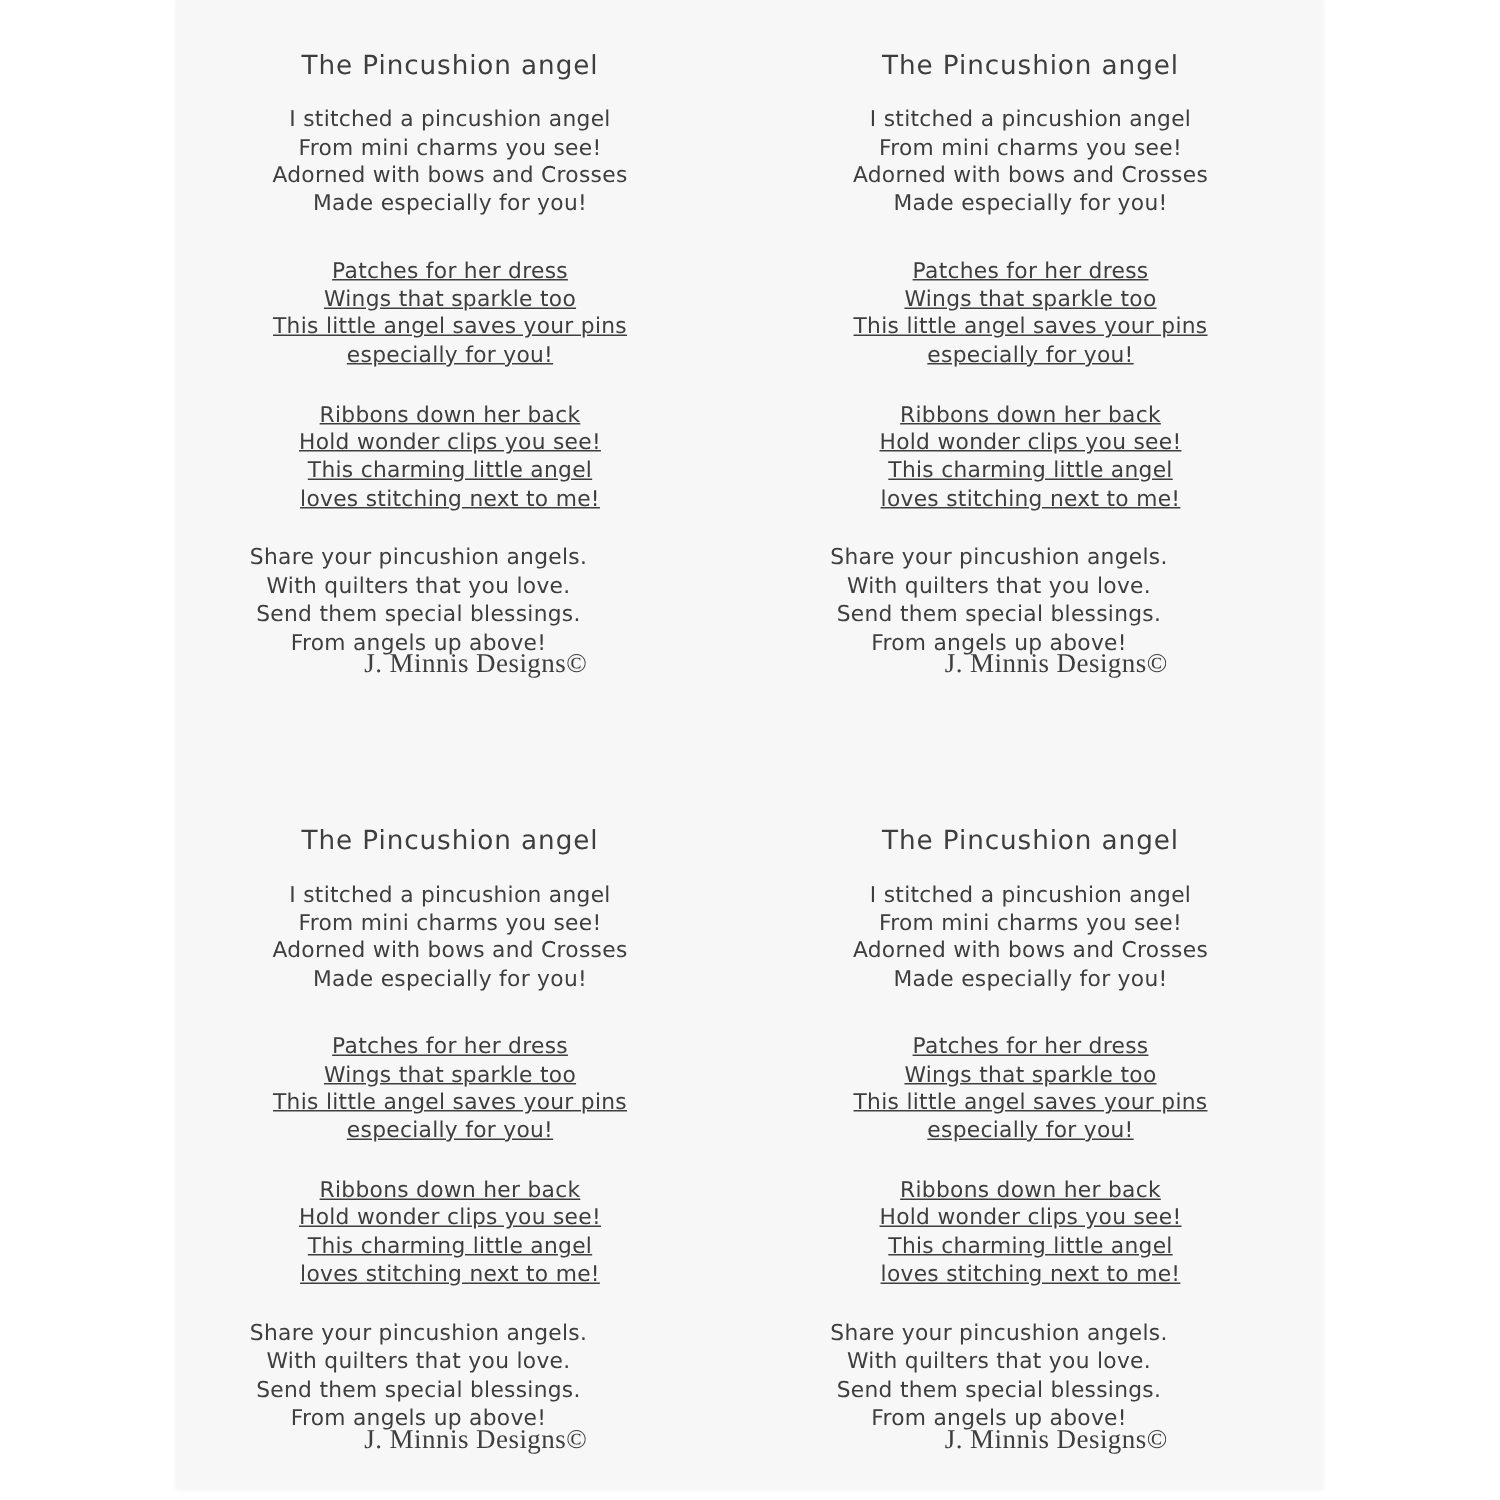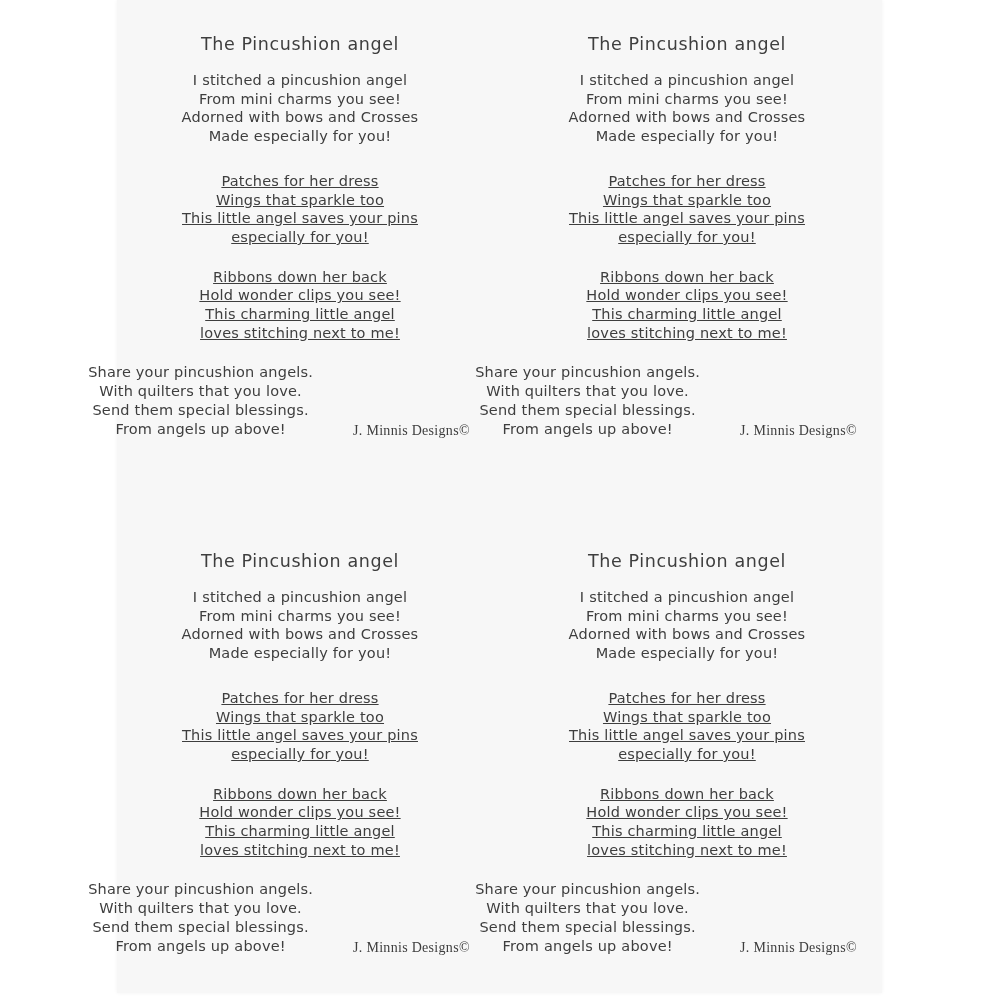--- a/index.html
+++ b/index.html
@@ -59,32 +59,32 @@
     text-decoration: underline;
   }
   .stanza .line {
     font-size: 14.5px;
     line-height: 18.7px;
     letter-spacing: 0.2px;
     white-space: nowrap;
   }
   .final-group {
     display: flex;
-    flex-direction: row;
+    flex-direction: column;
     align-items: center;
     transform: translateX(-21px);
   }
   .final-group .stanza {
     margin-bottom: 0;
   }
   .signature {
     align-self: flex-end;
     margin-top: -3px;
     font-family: "Liberation Serif", "DejaVu Serif", serif;
-    font-size: 14px;
+    font-size: 18px;
     line-height: 15px;
     letter-spacing: 0.3px;
     white-space: nowrap;
     margin-left: 40px;
   }
 </style>
 </head>
 <body>
 
 <div class="canvas">

